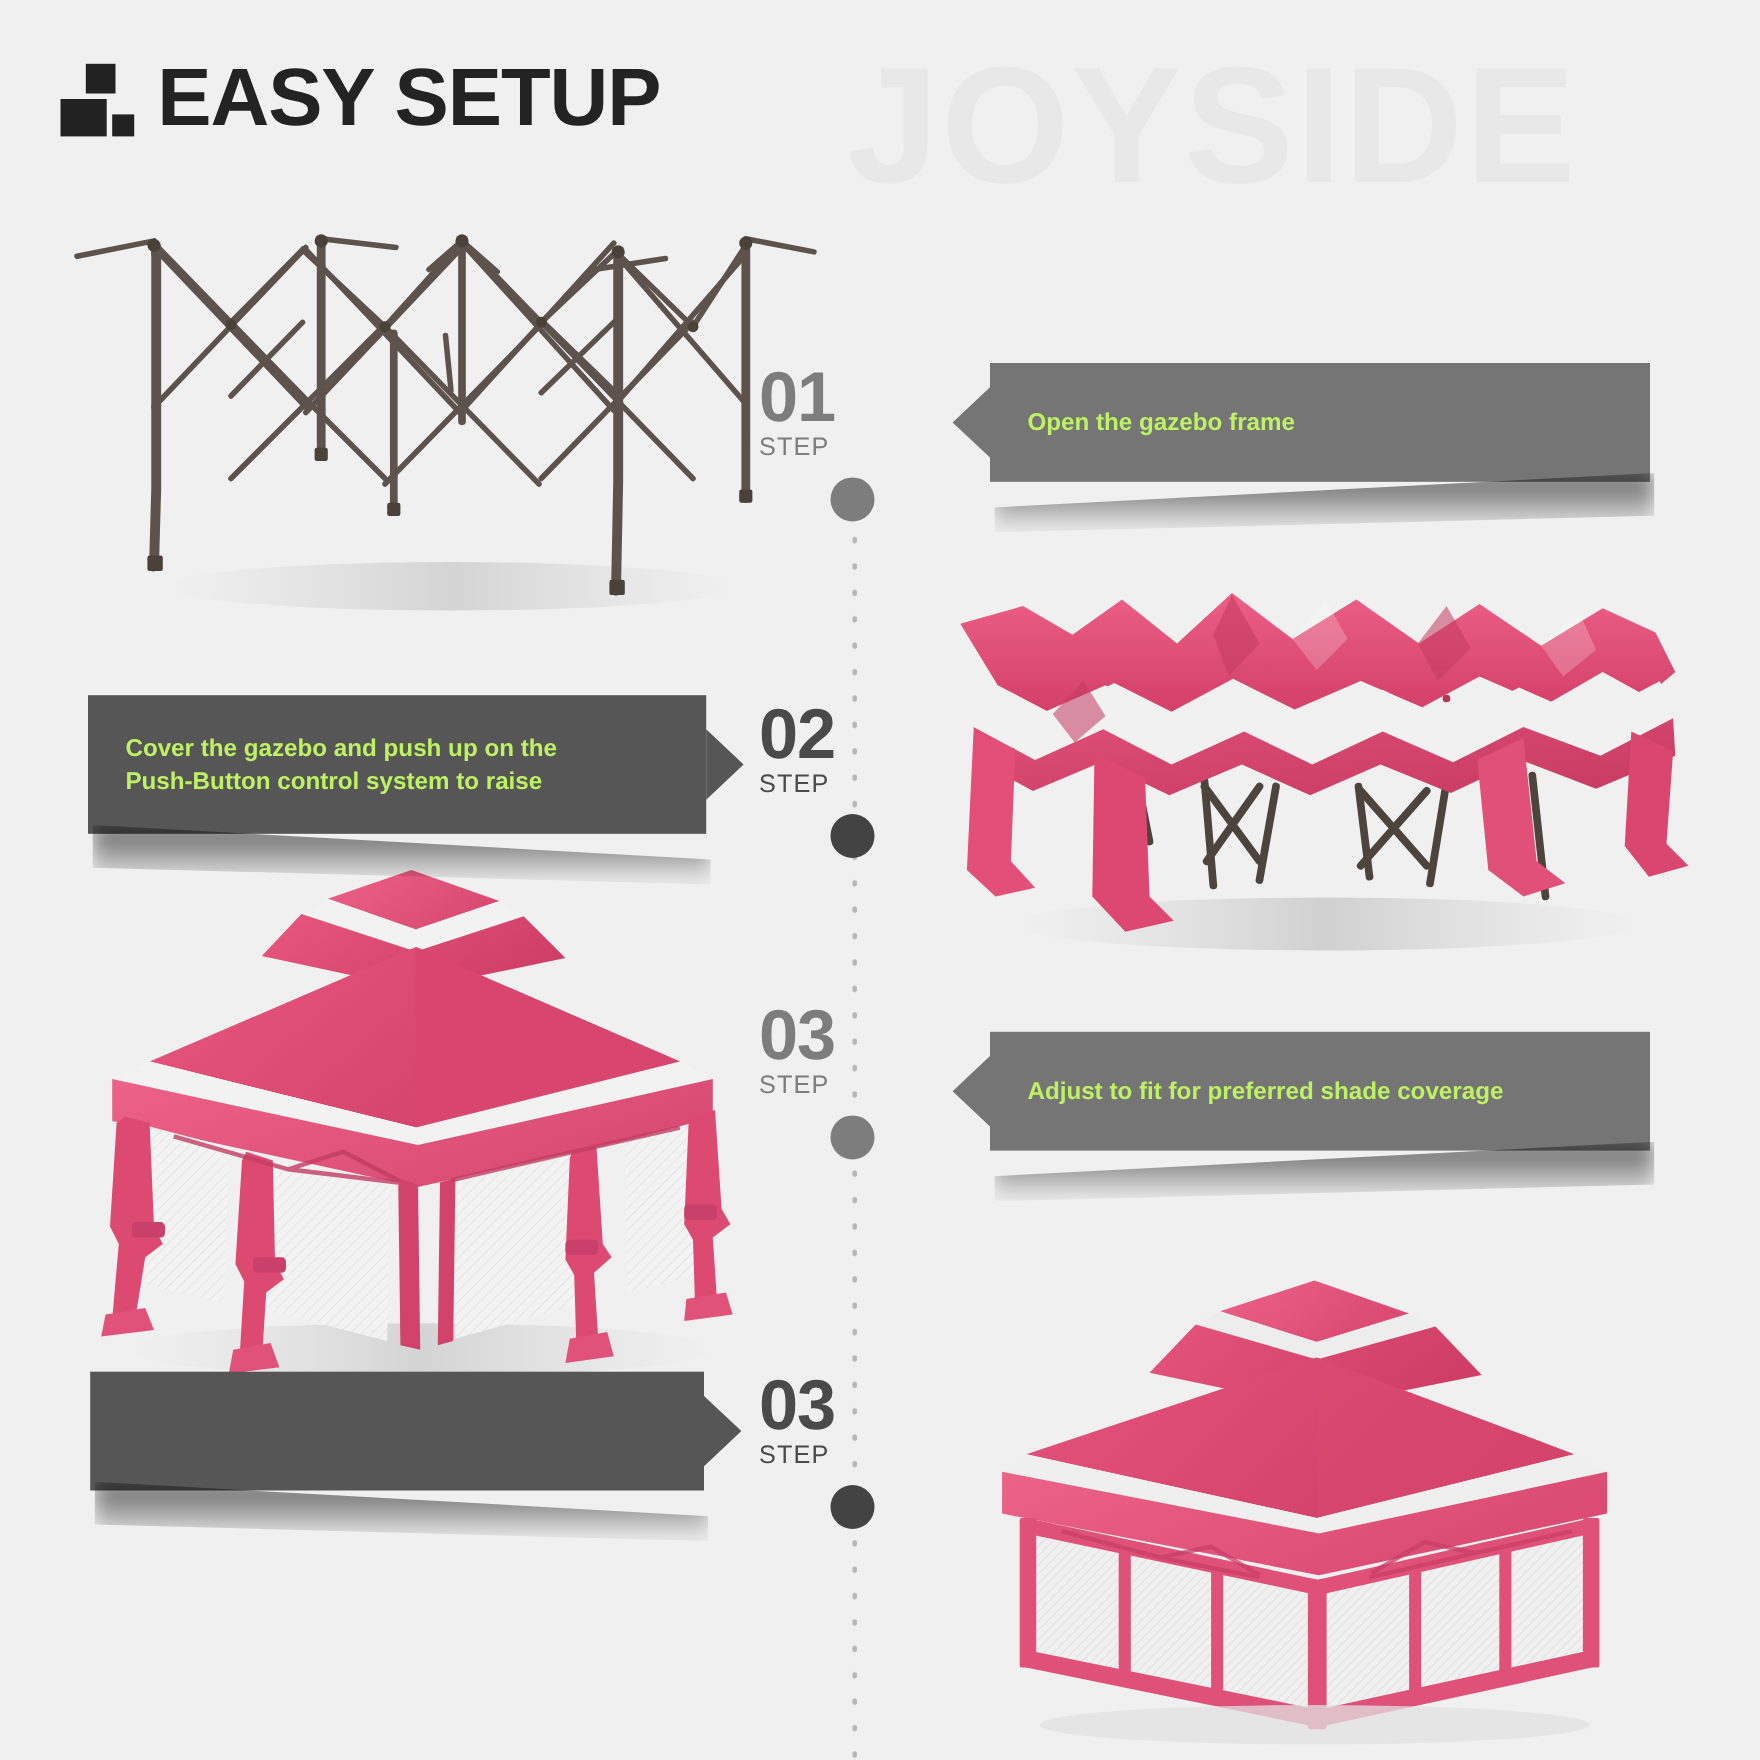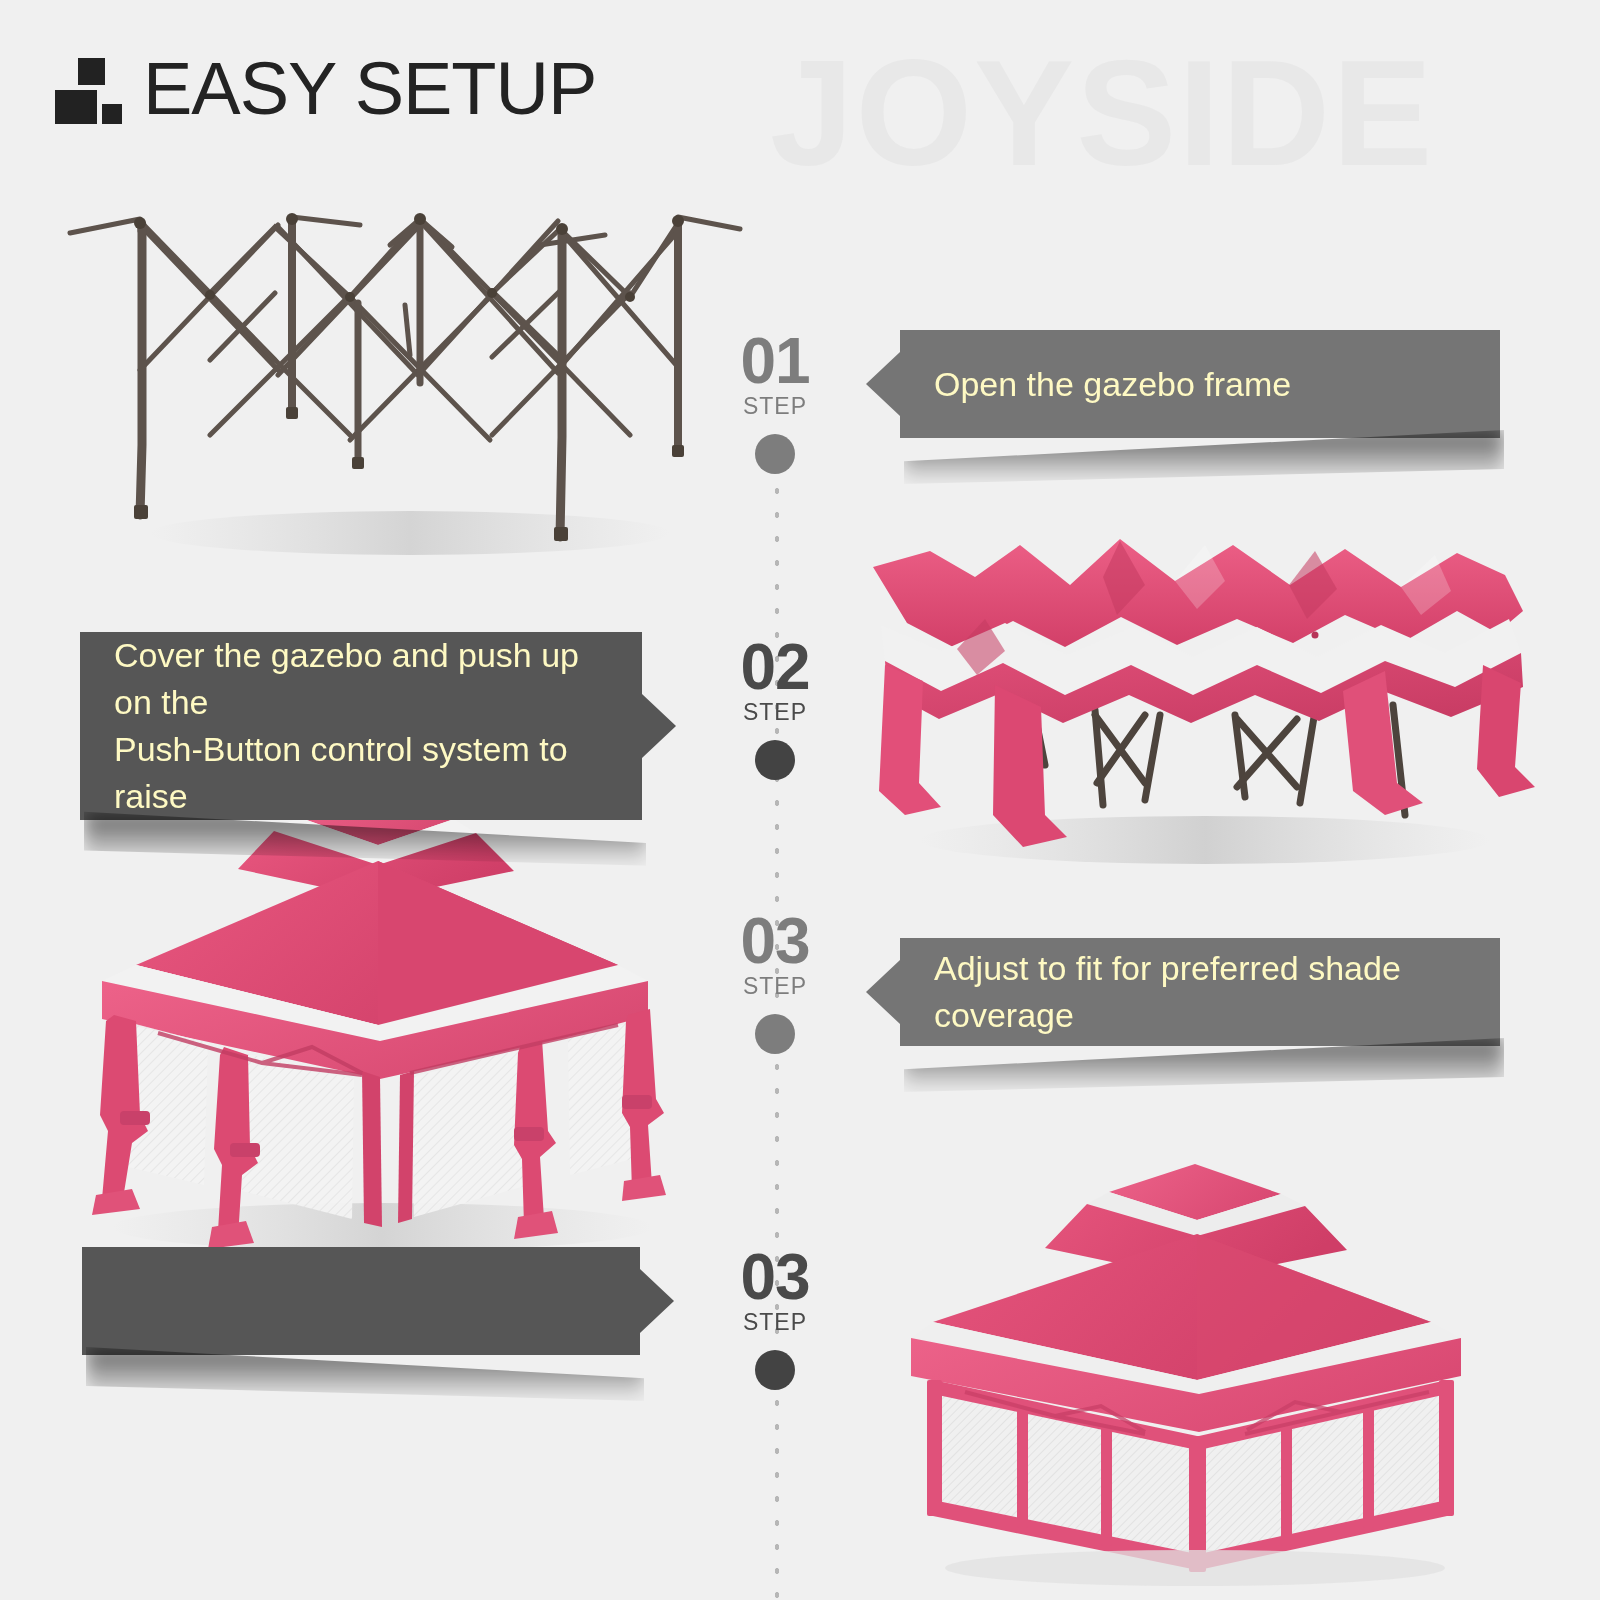--- a/index.html
+++ b/index.html
@@ -33,42 +33,41 @@
     gap:26px;
     z-index:5;
   }
   #brand-mark { position:relative; width:62px; height:72px; }
   #brand-mark i { position:absolute; background:#222222; display:block; }
   #brand-mark .bm-top    { left:23px;  top:6px;  width:27px; height:27px; }
   #brand-mark .bm-big    { left:0px;   top:38px; width:42px; height:34px; }
   #brand-mark .bm-small  { left:47px;  top:52px; width:20px; height:20px; }
   #title {
     font-size:74px;
-    font-weight:400;
+    font-weight:700;
     color:#232323;
     letter-spacing:-1px;
     line-height:0.95;
   }
 
   
   #timeline {
     position:absolute;
     left:775px; top:455px;
     width:4px; height:1150px;
     background-image:radial-gradient(circle, #b6b6b6 2.6px, rgba(0,0,0,0) 3px);
     background-size:4px 24px;
     background-repeat:repeat-y;
     background-position:center top;
   }
 
   
   .step-marker {
     position:absolute;
     width:170px;
-    text-align:center;
     z-index:6;
   }
   .step-num {
     font-size:64px;
     font-weight:700;
     line-height:0.92;
     letter-spacing:-1px;
   }
   .step-word {
     font-size:23px;
@@ -94,26 +93,27 @@
     z-index:4;
   }
   .callout .body {
     position:relative;
     display:flex;
     align-items:center;
     padding:0 34px;
     min-height:108px;
   }
   .callout .label {
-    color:#fef9c3;
-    font-size:34px;
+    color:#bef264;
+    font-size:22px;
     line-height:1.38;
     white-space:pre-line;
     position:relative;
     z-index:2;
+    font-weight:bold;
   }
   
   .callout .notch {
     position:absolute;
     top:50%;
     width:0; height:0;
     border-top:32px solid transparent;
     border-bottom:32px solid transparent;
     transform:translateY(-50%);
   }

